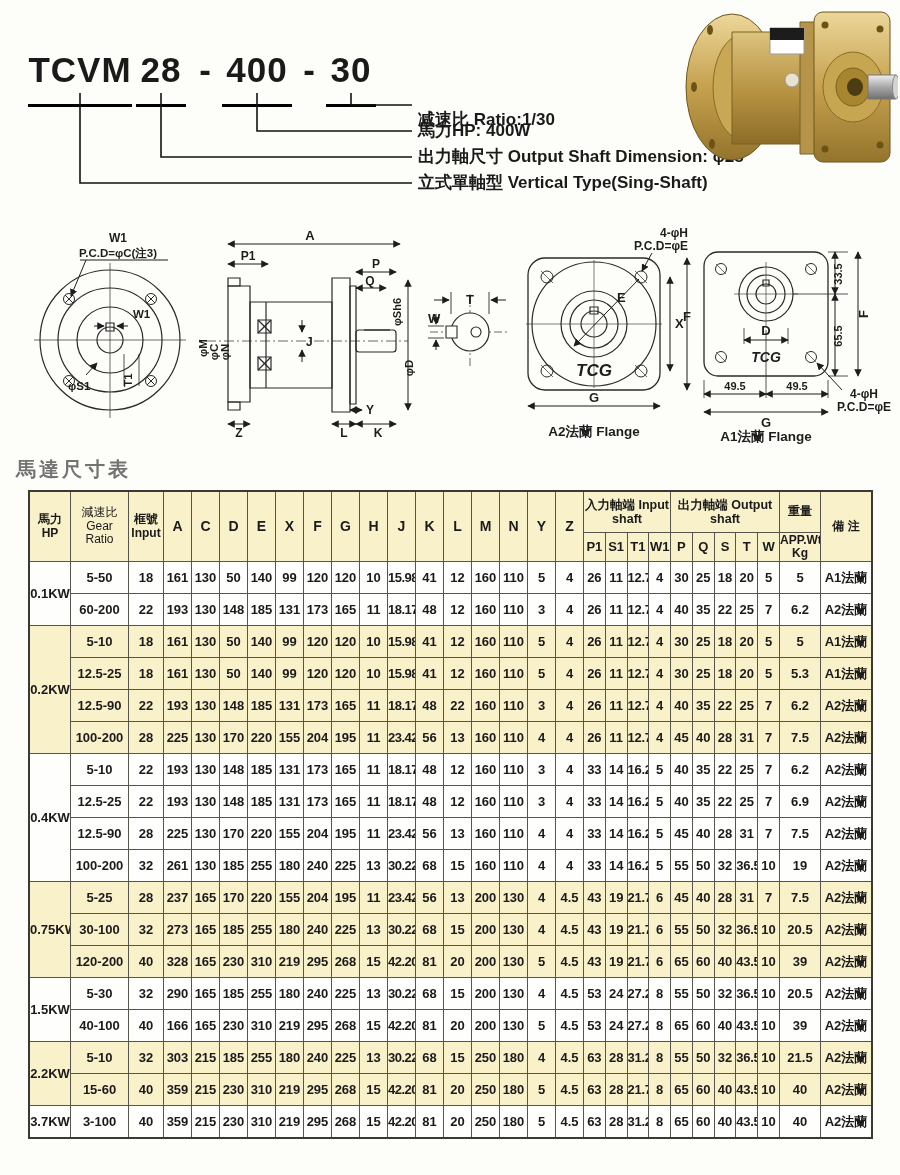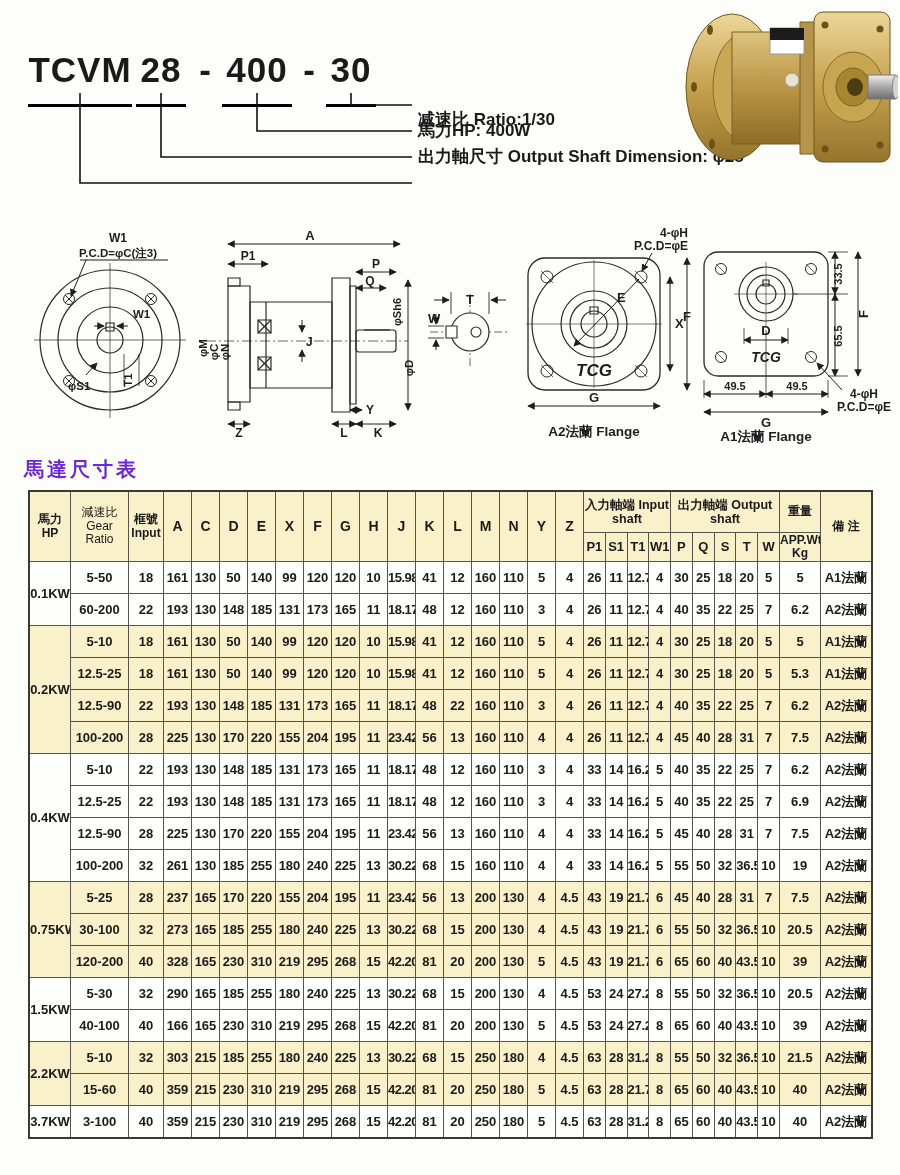--- a/index.html
+++ b/index.html
@@ -21,21 +21,21 @@
   .model-label{position:absolute;left:418px;font-size:17px;font-weight:bold;white-space:nowrap;line-height:20px;}
   #mlabel-0{top:95px;margin-top:15px;}
   #mlabel-1{top:121px;text-align:center;}
   #mlabel-2{top:147px;}
   #mlabel-3{top:173px;}
   
   .drw{position:absolute;}
   .drw text{fill:#1d1d1d;font-family:"Liberation Sans","DejaVu Sans",sans-serif;font-weight:bold;}
   .drw line,.drw path,.drw rect,.drw circle,.drw ellipse,.drw polyline{vector-effect:non-scaling-stroke;}
   
-  .table-title{position:absolute;left:24px;top:456px;font-size:20px;font-weight:bold;color:#6d28d9;letter-spacing:3px;}
+  .table-title{position:absolute;left:16px;top:456px;font-size:20px;font-weight:bold;color:#737373;letter-spacing:3px;}
   .dim-table{position:absolute;left:28px;top:490px;width:845px;border-collapse:collapse;table-layout:fixed;}
   .dim-table th,.dim-table td{border:1px solid #57544c;text-align:center;vertical-align:middle;padding:0;overflow:hidden;}
   .dim-table{border:2px solid #3b3934;}
   .dim-table thead th{background:#f8f1ca;white-space:pre-line;line-height:1.12;}
   .dim-table thead tr:first-child th{height:40px;}
   .dim-table thead tr:last-child th{height:28px;}
   .dim-table tbody td{height:31px;background:#fefefc;font-weight:bold;font-size:13px;}
   .dim-table tbody tr.shaded td{background:#f8f1ca;}
   .c-hp{width:40px;font-size:12px;font-weight:bold;}
   .c-ratio{width:57px;font-size:12px;font-weight:normal;}
@@ -92,20 +92,21 @@
     <g stroke="#111" stroke-width="1.6" fill="none">
       <path d="M351 93 V105 H412"></path>
       <path d="M257 93 V131 H412"></path>
       <path d="M161 93 V157 H412"></path>
       <path d="M80 93 V183 H412"></path>
     </g>
   </svg>
   <div class="model-label" id="mlabel-0">减速比 Ratio:1/30</div>
   <div class="model-label" id="mlabel-1">馬力HP: 400W</div>
   <div class="model-label" id="mlabel-2">出力軸尺寸 Output Shaft Dimension: φ28</div>
+  <div class="model-label" id="mlabel-3">立式單軸型 Vertical Type(Sing-Shaft)</div>
 
   <svg class="drw" style="left:672px;top:2px" width="226" height="168" viewBox="0 0 226 168">
     <ellipse cx="60" cy="85" rx="46" ry="73" fill="url(#goldV)" stroke="#6d571f"></ellipse>
     <ellipse cx="70" cy="85" rx="29" ry="52" fill="#c9a855" stroke="#8a6c26"></ellipse>
     <ellipse cx="38" cy="28" rx="3" ry="5" fill="#6b5318"></ellipse>
     <ellipse cx="22" cy="85" rx="3" ry="5" fill="#6b5318"></ellipse>
     <ellipse cx="40" cy="142" rx="3" ry="5" fill="#6b5318"></ellipse>
     <rect x="60" y="30" width="70" height="112" fill="url(#goldBody)" stroke="#7a6124"></rect>
     <rect x="128" y="20" width="16" height="132" fill="#b6954a" stroke="#7a6124"></rect>
     <rect x="142" y="10" width="76" height="150" rx="9" fill="url(#goldV)" stroke="#6d571f"></rect>

